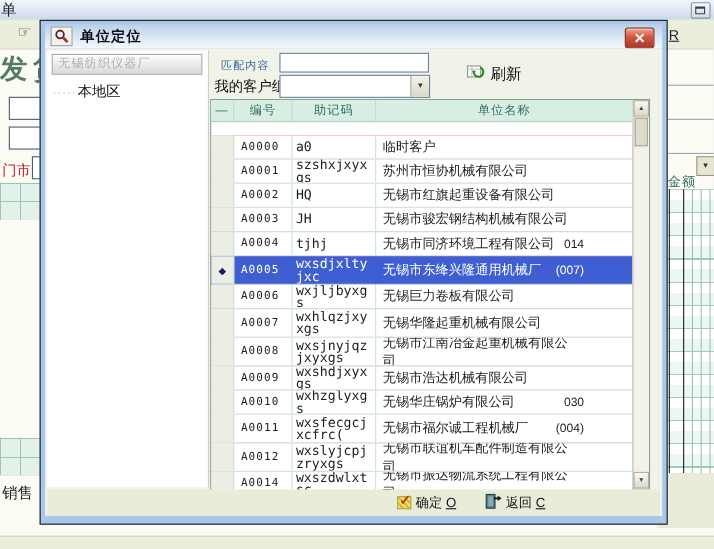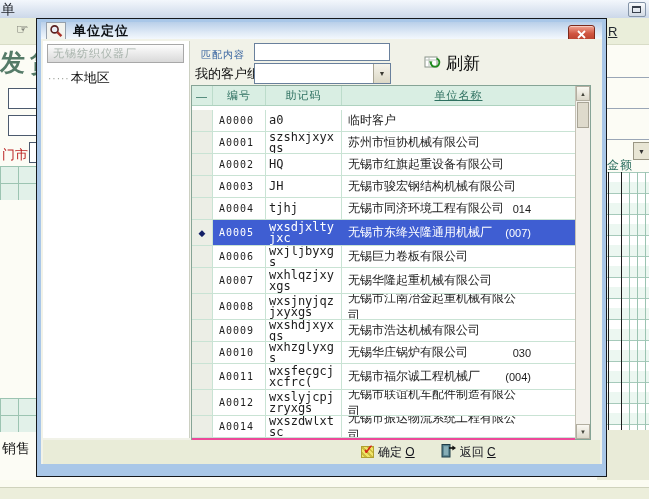--- a/index.html
+++ b/index.html
@@ -45,21 +45,21 @@
   .ga{top:166px}.gb{top:398px}
   .sales{position:absolute;left:2px;top:440px;font-size:14px;color:#1a1a1a;}
   .bg-right-bottom{position:absolute;left:597px;top:430px;width:52px;height:50px;background:#e9ebd8;}
   .bg-band1{position:absolute;left:0;top:480px;width:649px;height:7px;background:#fbfbf1;}
   .bg-band2{position:absolute;left:0;top:487px;width:649px;height:12px;background:#eceedb;border-top:1px solid #cfd2bc;}
 
   
   .dialog{position:absolute;left:36px;top:18px;width:571px;height:459px;z-index:10;
           background:#a9c7e8;border:1px solid #15181c;box-sizing:border-box;
           padding:3px 4px 5px 4px;}
-  .titlebar{height:17px;position:relative;display:flex;align-items:center;
+  .titlebar{height:22px;position:relative;display:flex;align-items:center;
           background:linear-gradient(180deg,#b9cfe9 0%,#dfeaf6 62%,#f3f8fd 100%);}
   .title-icon{width:18px;height:16px;margin-left:5px;background:#f3f3ee;border:1px solid #96a0ac;
           display:flex;align-items:center;justify-content:center;}
   .title-text{margin-left:7px;font-size:13px;font-weight:bold;color:#0e1216;letter-spacing:1px;}
   .close-btn{position:absolute;right:7px;top:3px;width:25px;height:17px;border-radius:3px;
           border:1px solid #7c2a1c;background:linear-gradient(180deg,#f2a492,#d05540 45%,#b03826);
           display:flex;align-items:center;justify-content:center;box-shadow:inset 0 1px 0 rgba(255,255,255,.45);}
   .dbody{position:relative;height:425px;background:#f1f2e8;}
 
   .tree-panel{position:absolute;left:2px;top:2px;width:146px;height:397px;background:#fff;
@@ -74,31 +74,31 @@
   .match-input{position:absolute;left:213px;top:4px;width:136px;height:18px;background:#fff;
           border:1px solid #69809c;font-size:12px;padding:0 3px;box-sizing:border-box;
           font-family:"Liberation Sans",sans-serif;}
   .group-label{position:absolute;left:154px;top:26px;font-size:13px;color:#0e0e0e;z-index:1;white-space:nowrap;}
   .combo{position:absolute;left:213px;top:24px;width:137px;height:21px;background:#fff;
           border:1px solid #69809c;z-index:2;box-sizing:border-box;}
   .combo-btn{position:absolute;right:0;top:0;bottom:0;width:16px;background:linear-gradient(#f5f3ea,#dcd8c6);
           border-left:1px solid #a8a494;display:flex;align-items:center;justify-content:center;
           font-size:7px;color:#3a3a32;}
   .refresh{position:absolute;left:383px;top:13px;display:flex;align-items:center;gap:5px;cursor:default;}
-  .refresh-label{font-size:17px;color:#0e0e0e;}
+  .refresh-label{font-size:14px;color:#0e0e0e;}
 
   .table{position:absolute;left:150px;top:46px;width:400px;height:355px;background:#fff;
           border:1px solid #86a496;box-sizing:border-box;}
   .thead{display:flex;width:383px;height:20px;background:#d9eee3;color:#2e7060;font-size:11px;
           border-bottom:1px solid #aed2bf;box-sizing:border-box;}
   .th{display:flex;align-items:center;justify-content:center;border-right:1px solid #bcdccb;
           box-sizing:border-box;letter-spacing:1px;}
   .th.ind{width:21px;justify-content:flex-start;padding-left:4px;}
-  .th.code{width:53px;} .th.mn{width:76px;} .th.nm{flex:1;border-right:none;text-decoration:underline;}
-  .tbody{position:absolute;left:0;top:24px;width:383px;height:333px;overflow:hidden;background:#ec4899;}
+  .th.code{width:53px;} .th.mn{width:76px;} .th.nm{flex:1;border-right:none;}
+  .tbody{position:absolute;left:0;top:32px;width:383px;height:333px;overflow:hidden;background:#ec4899;}
   .trow{display:flex;height:22px;border-bottom:1px solid #c9e3d4;font-size:12px;color:#1c1c1c;
           background:#fff;box-sizing:border-box;}
   .trow.tall{height:26px;}
   .trow .c{border-right:1px solid #c9e3d4;box-sizing:border-box;display:flex;align-items:center;overflow:hidden;}
   .c.ind{width:21px;background:#eceee6;justify-content:center;color:#121e66;font-size:9px;}
   .c.code{width:53px;padding-left:6px;font-family:"DejaVu Sans Mono",monospace;font-size:10px;letter-spacing:1px;}
   .c.mn{width:76px;padding:0 3px;font-family:"DejaVu Sans Mono",monospace;font-size:12px;
         line-height:11px;word-break:break-all;}
   .c.nm{flex:1;border-right:none;padding-left:6px;padding-right:44px;justify-content:space-between;}
   .c.nm .tag{font-size:11px;margin-left:8px;white-space:nowrap;}

